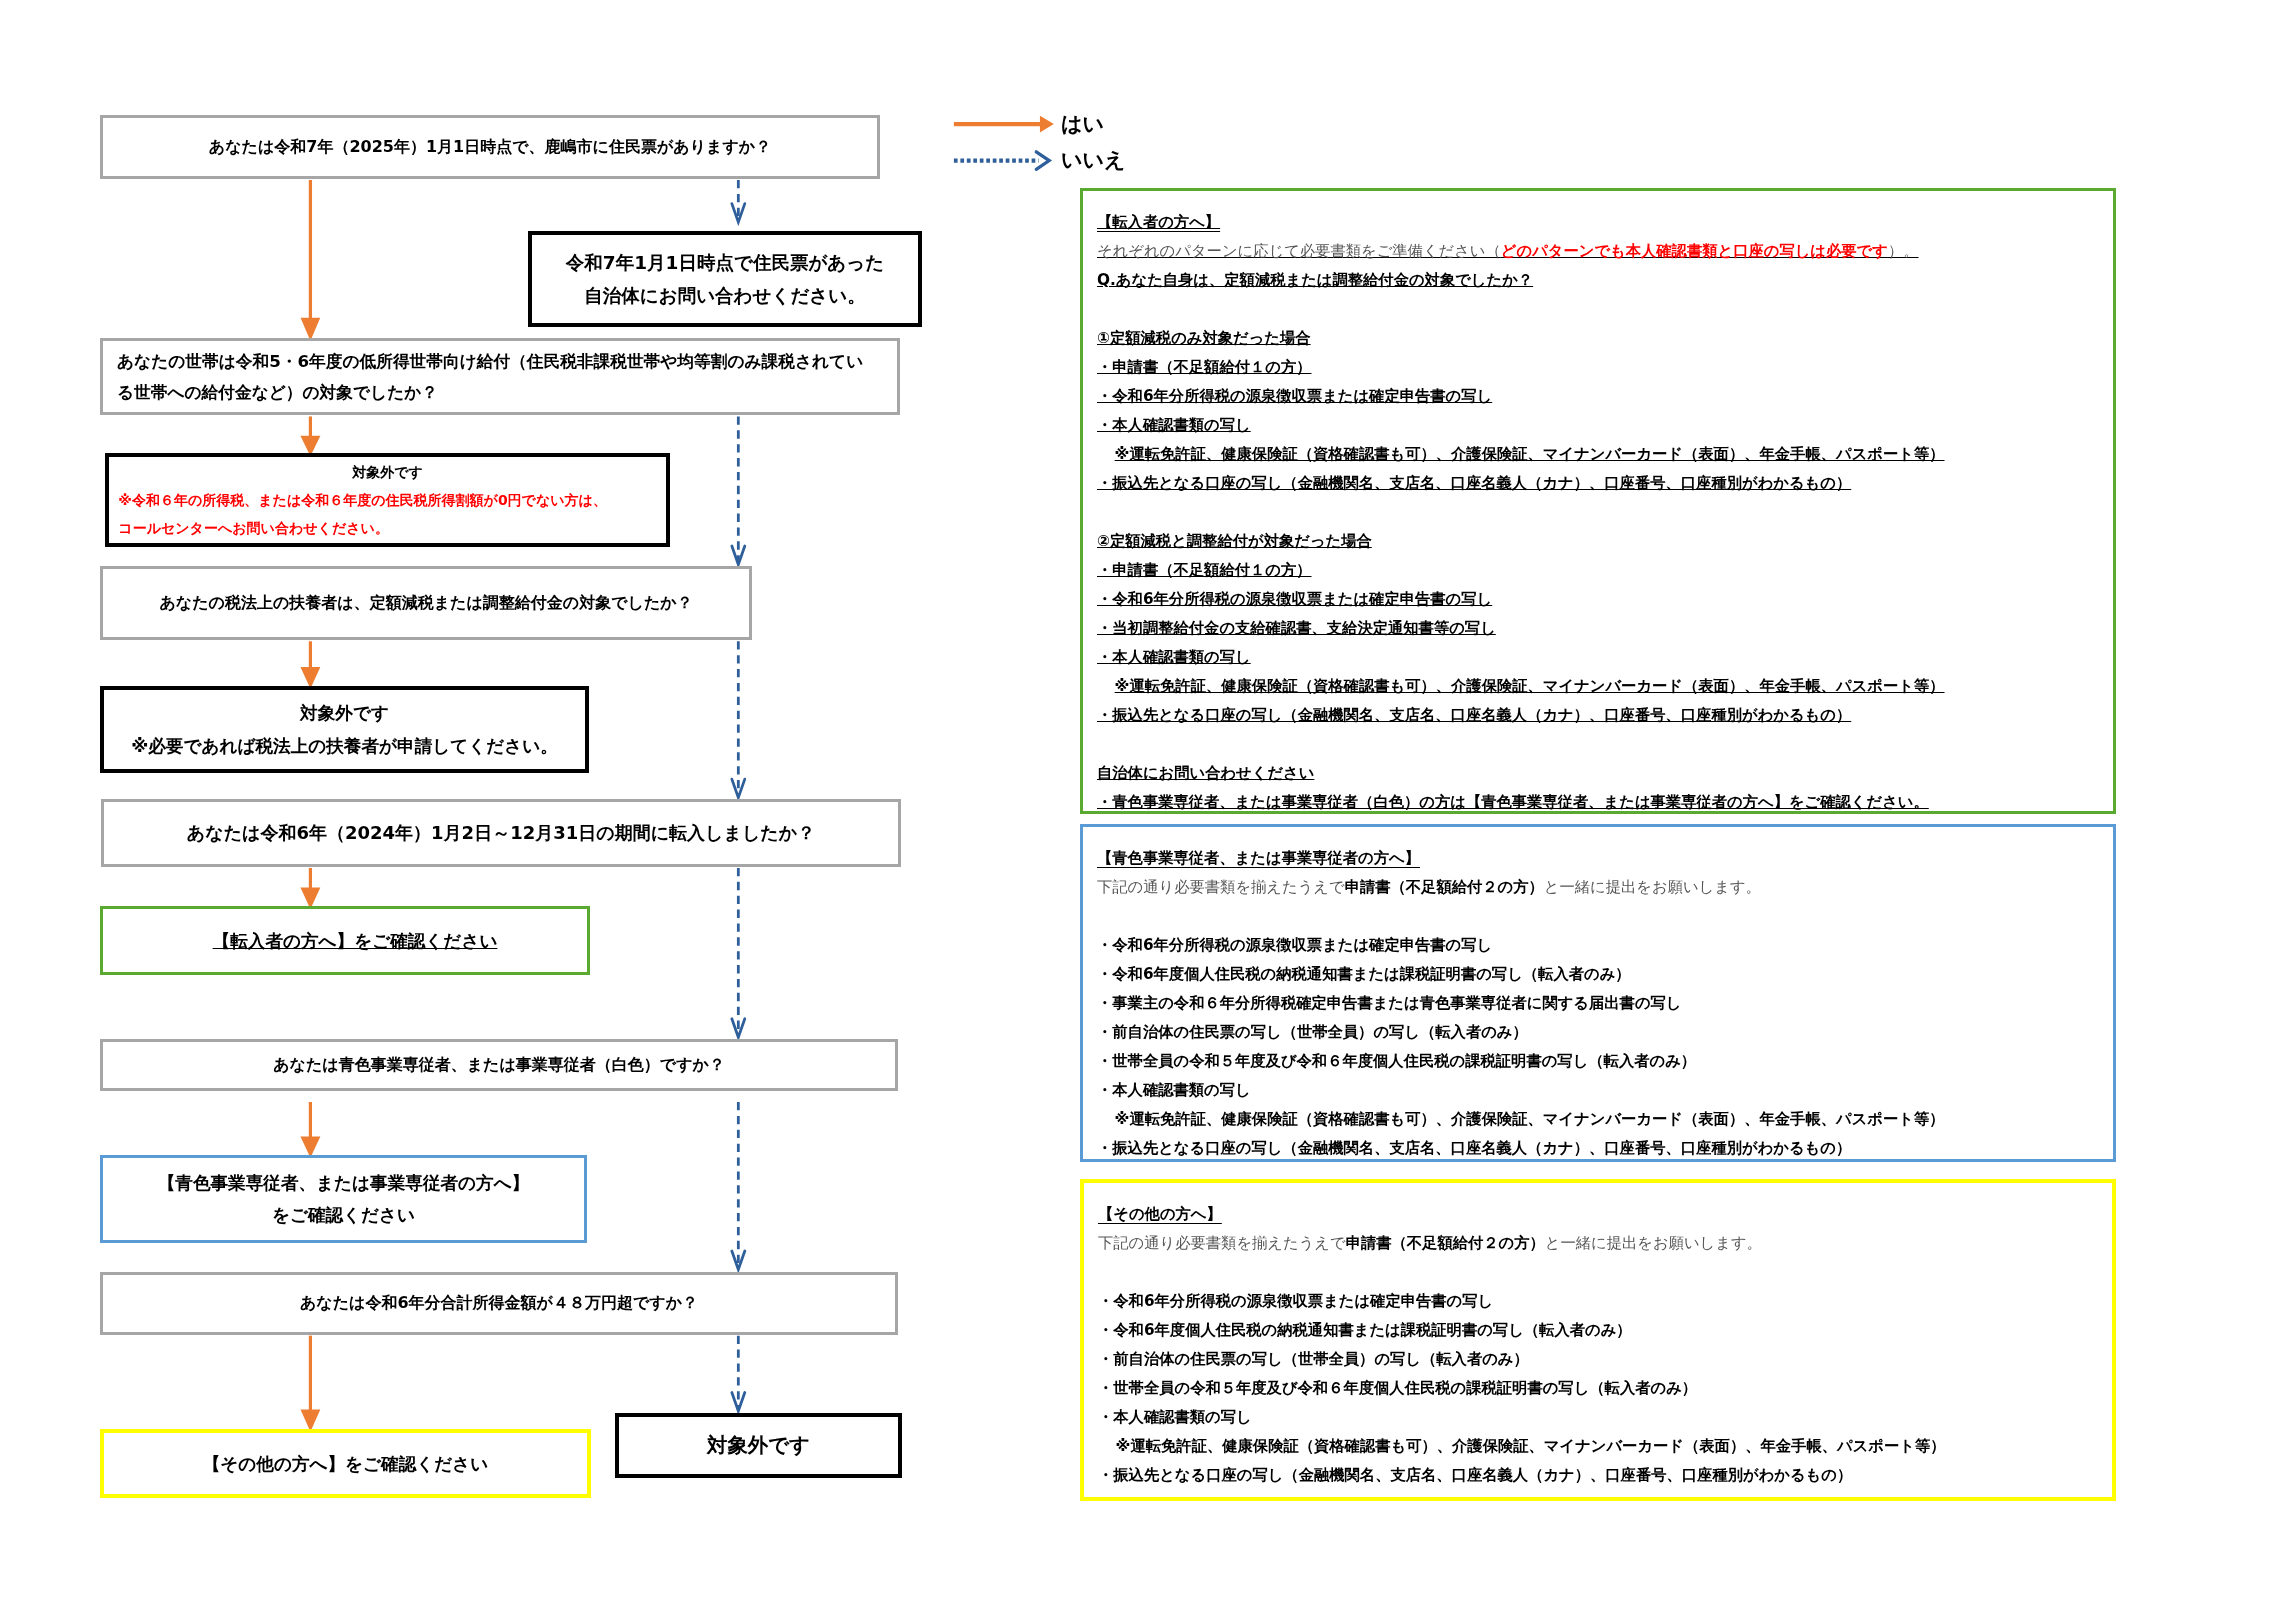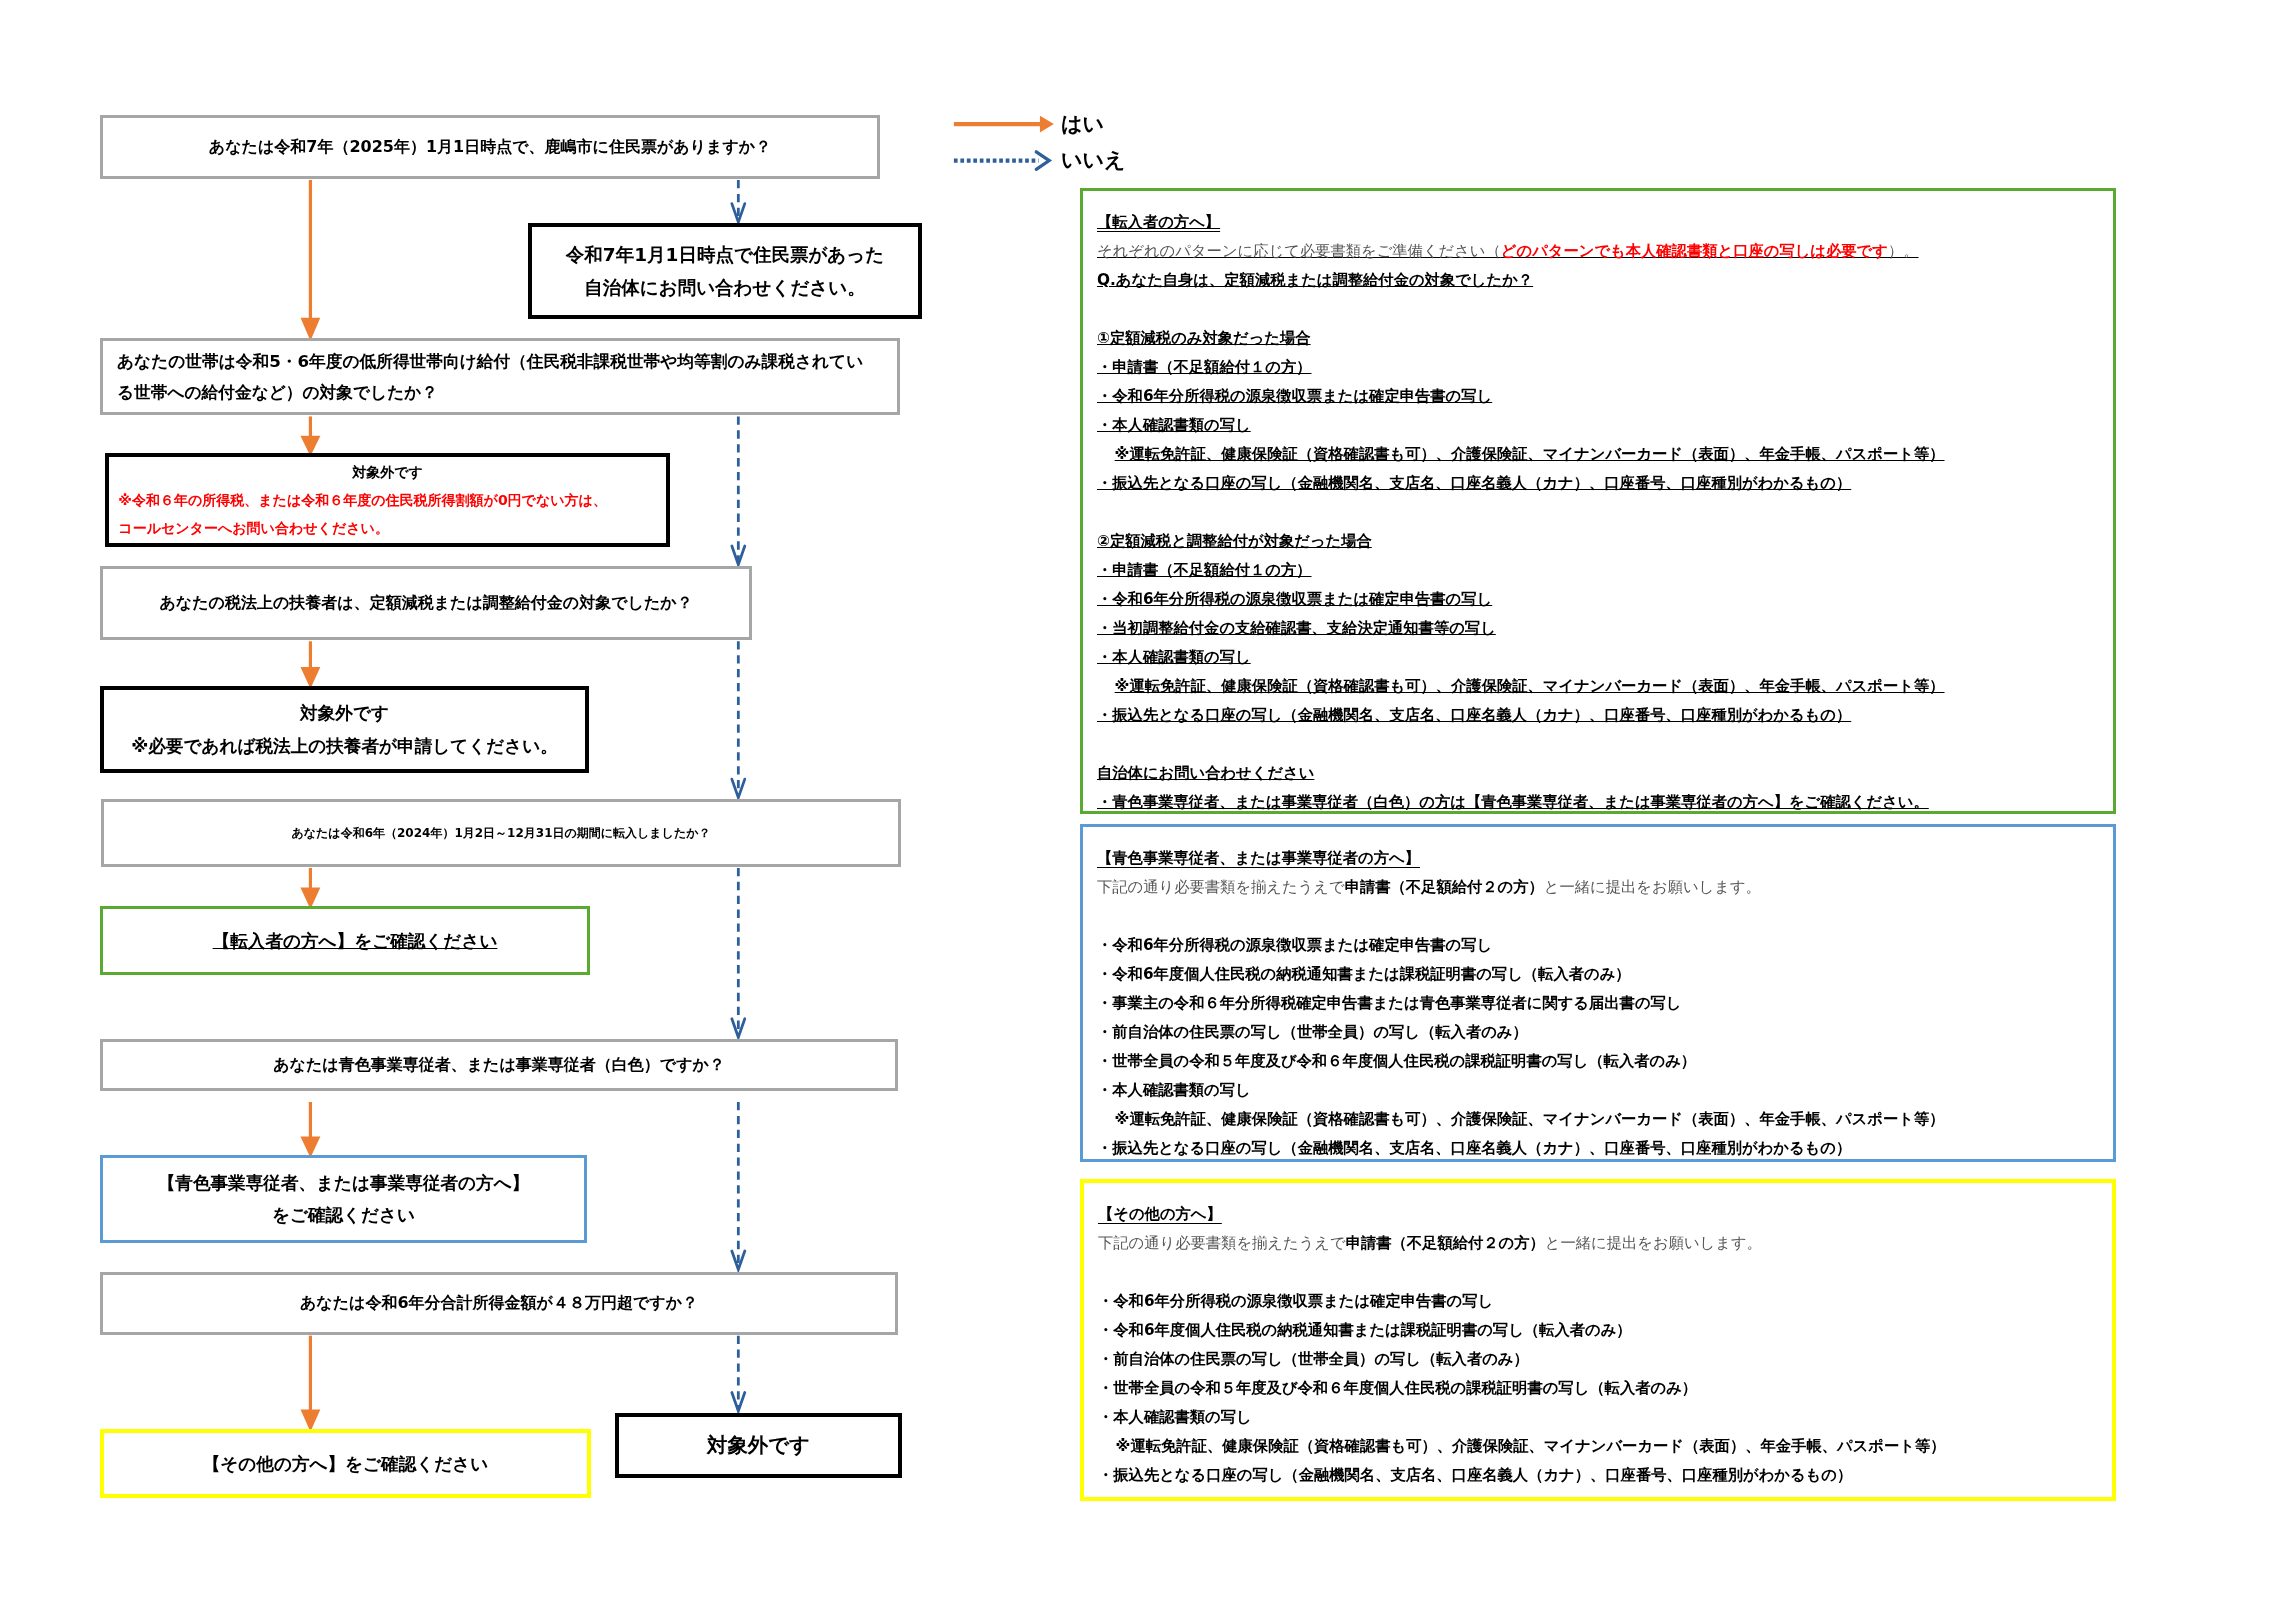--- a/index.html
+++ b/index.html
@@ -71,21 +71,21 @@
     <path d="M2240,328 L2268,347 L2240,366" stroke="#2e5f9a" stroke-width="7" fill="none" stroke-linecap="round"></path>
   </g>
 </svg>
 
 <div class="legend" style="left:1061px;top:110px;">はい</div>
 <div class="legend" style="left:1061px;top:146px;">いいえ</div>
 
 <div class="box q" style="left:100px;top:115px;width:780px;height:64px;">
   <span>あなたは令和7年（2025年）1月1日時点で、鹿嶋市に住民票がありますか？</span>
 </div>
-<div class="box out" style="left:528px;top:223px;width:394px;height:96px;">
+<div class="box out" style="left:528px;top:231px;width:394px;height:96px;">
   <div>令和7年1月1日時点で住民票があった</div>
   <div>自治体にお問い合わせください。</div>
 </div>
 
 <div class="box q left" style="left:100px;top:338px;width:800px;height:77px;">
   <div>あなたの世帯は令和5・6年度の低所得世帯向け給付（住民税非課税世帯や均等割のみ課税されてい</div>
   <div>る世帯への給付金など）の対象でしたか？</div>
 </div>
 <div class="box out small" style="left:105px;top:453px;width:565px;height:94px;">
   <div>対象外です</div>
@@ -96,21 +96,21 @@
 </div>
 
 <div class="box q" style="left:100px;top:566px;width:652px;height:74px;">
   <span>あなたの税法上の扶養者は、定額減税または調整給付金の対象でしたか？</span>
 </div>
 <div class="box out" style="left:100px;top:686px;width:489px;height:87px;font-size:17.6px;">
   <div>対象外です</div>
   <div>※必要であれば税法上の扶養者が申請してください。</div>
 </div>
 
-<div class="box q" style="left:101px;top:799px;width:800px;height:68px;font-size:12px;">
+<div class="box q" style="left:101px;top:799px;width:800px;height:68px;font-size:18px;">
   <span>あなたは令和6年（2024年）1月2日～12月31日の期間に転入しましたか？</span>
 </div>
 <div class="box g" style="left:100px;top:906px;width:490px;height:69px;font-size:17.6px;font-weight:bold;padding-left:20px;">
   <span>【転入者の方へ】をご確認ください</span>
 </div>
 
 <div class="box q" style="left:100px;top:1039px;width:798px;height:52px;">
   <span>あなたは青色事業専従者、または事業専従者（白色）ですか？</span>
 </div>
 <div class="box b" style="left:100px;top:1155px;width:487px;height:88px;font-size:17.6px;font-weight:bold;line-height:32px;">

